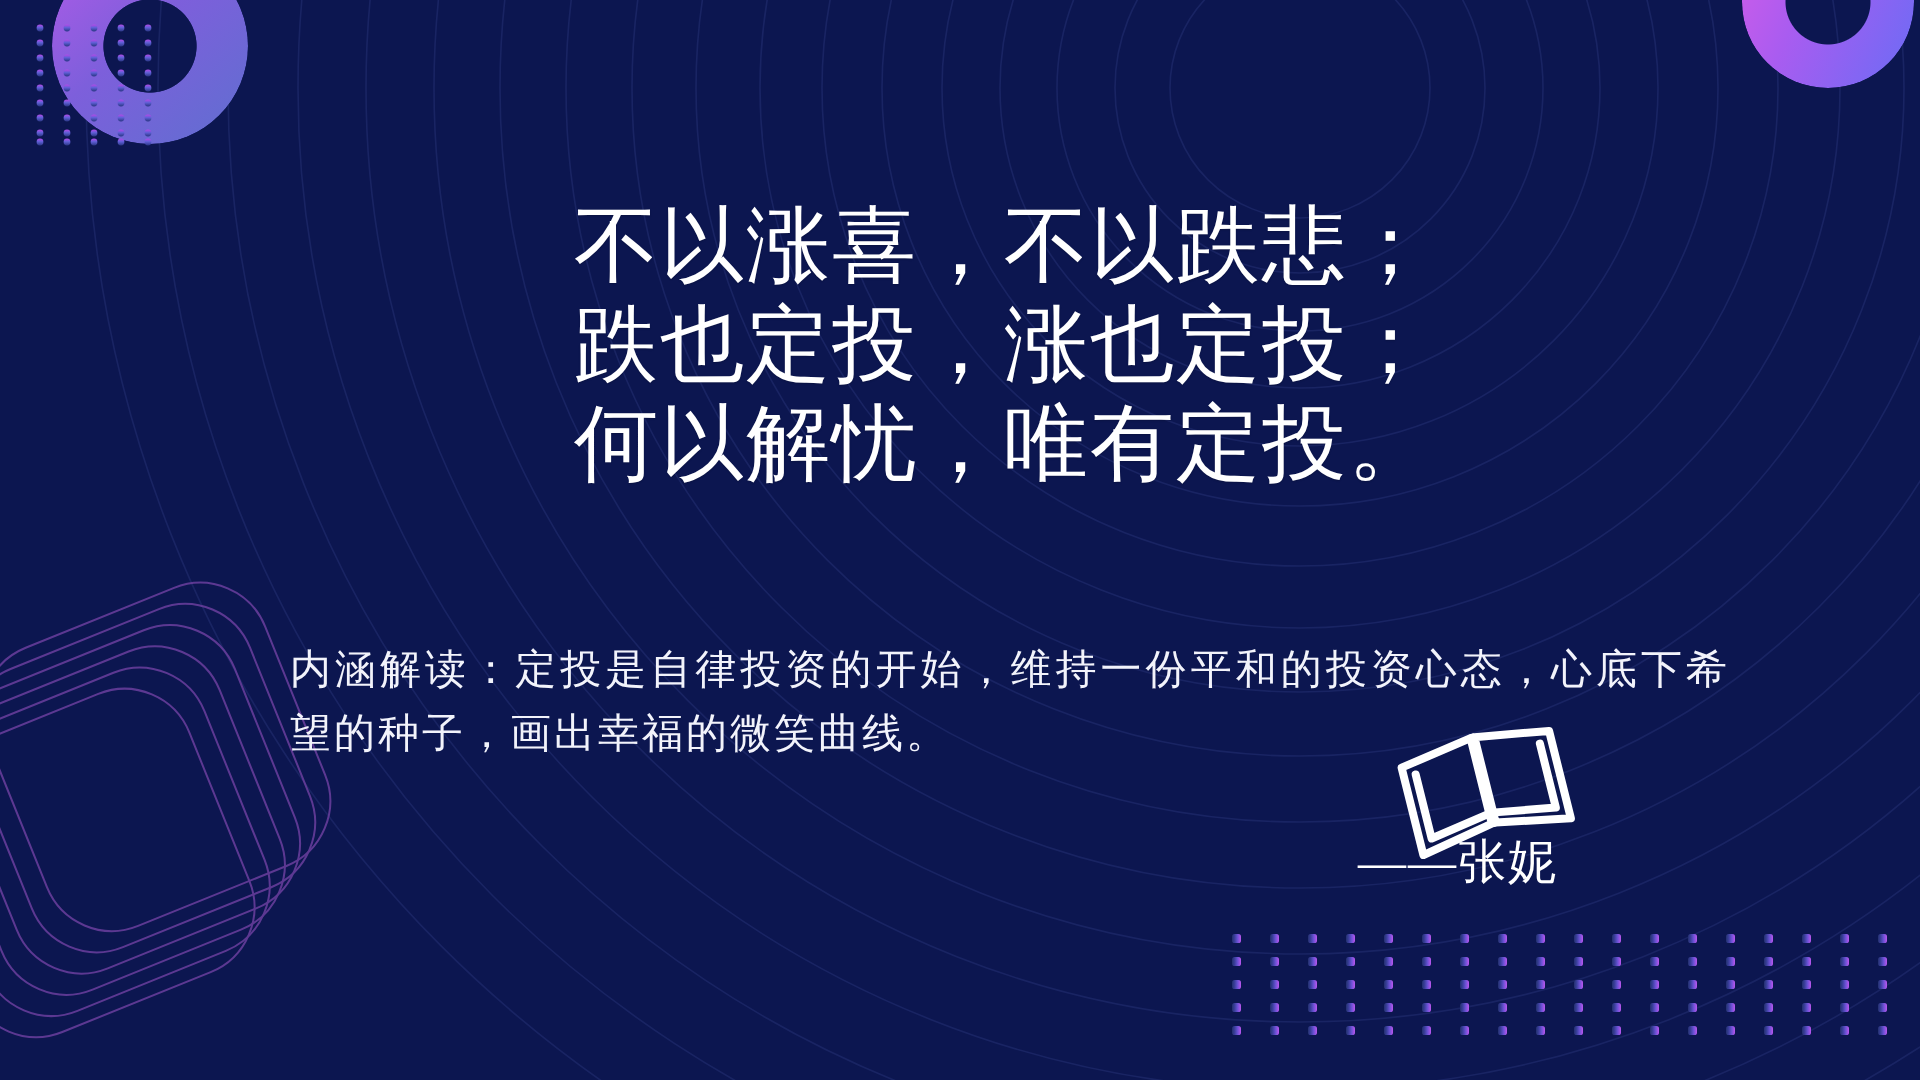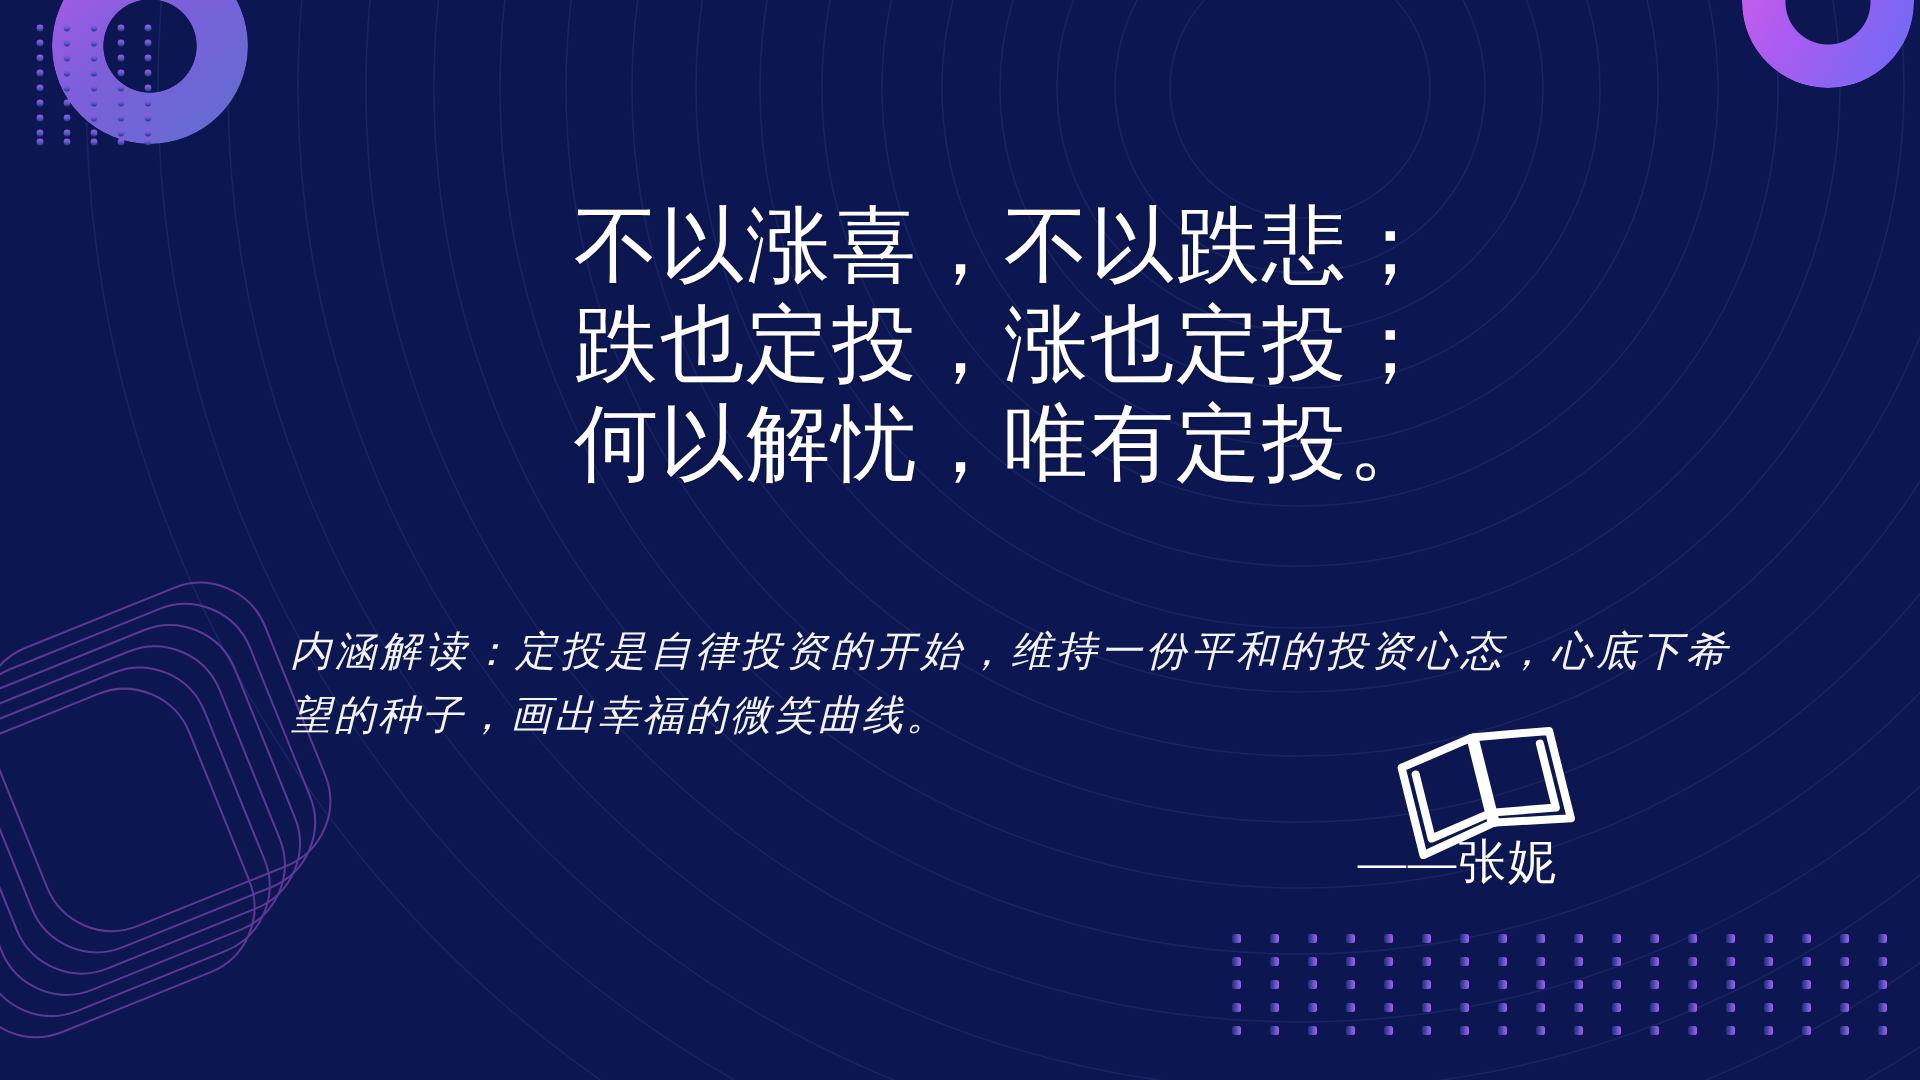--- a/index.html
+++ b/index.html
@@ -93,29 +93,28 @@
     font-size:84px;
     line-height:1.18;
     font-weight:500;
     letter-spacing:2px;
     white-space:pre-line;
     text-shadow:0 1px 2px rgba(0,0,0,0.18);
   }
 
   #body-text {
     position:absolute;
-    left:246px; top:620px;
+    left:246px; top:638px;
     width:1440px;
     color:#f2f3fb;
     font-family:"Liberation Serif", "DejaVu Serif", serif;
     font-size:41px;
     line-height:1.55;
     letter-spacing:3px;
     text-align:justify;
-    font-style:italic;
   }
 
   #attribution-row {
     position:absolute;
     left:0; top:830px;
     width:1920px;
     padding-right:406px;
     display:flex;
     justify-content:flex-end;
     align-items:center;

